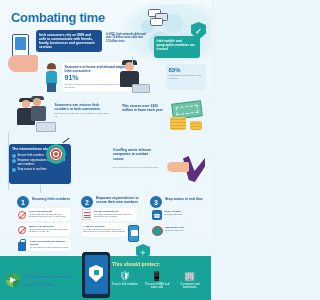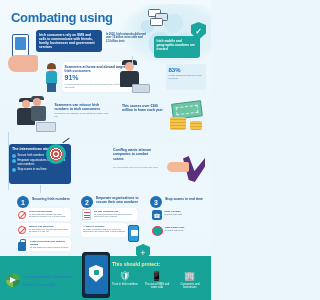--- a/index.html
+++ b/index.html
@@ -239,21 +239,21 @@
   
   .conn{ position:absolute; background:#bcd9ec; }
 </style>
 </head>
 <body>
 
 <div class="page">
 
   <div class="map-blob"></div>
 
-  <div class="title">Combating using</div>
+  <div class="title">Combating time</div>
 
   <div class="sms-stack">
     <i></i>
       <i></i>
       <i></i>
   </div>
   <div class="shield"></div>
 
   <div class="phone-hand">
     <div class="ph"></div>

